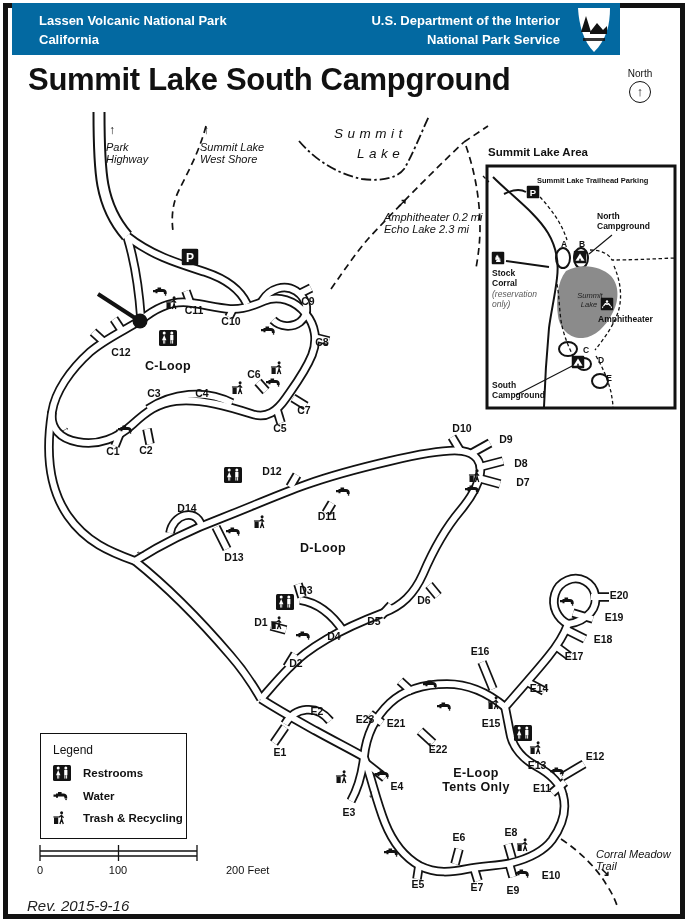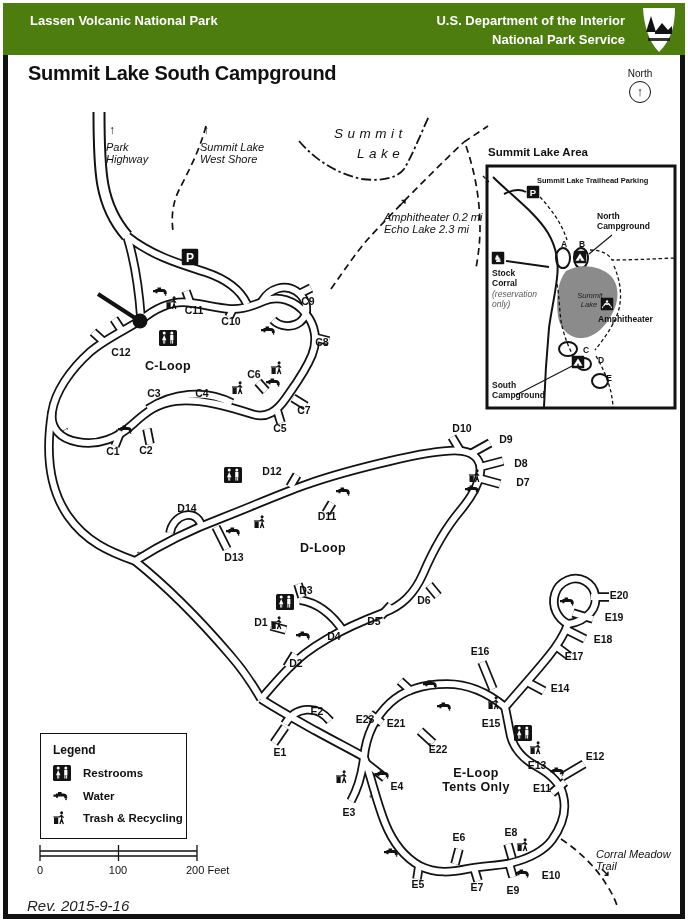--- a/index.html
+++ b/index.html
@@ -1,25 +1,25 @@
 <!DOCTYPE html>
 <html><head>
 <meta charset="utf-8">
 <style>
   html,body{margin:0;padding:0;background:#fff;}
   .page{position:relative;width:688px;height:922px;margin:0;background:#fff;overflow:hidden;
         font-family:"Liberation Sans",sans-serif;color:#111;}
   .frame{position:absolute;left:3px;top:3px;width:682px;height:916px;border:5px solid #121212;box-sizing:border-box;}
   .canvas{position:absolute;left:0;top:0;width:688px;height:922px;}
   
-  .hdr{position:absolute;left:3px;top:3px;width:682px;height:52px;background:#4d7c0f;color:#fff;}
+  .hdr{position:absolute;left:12px;top:3px;width:608px;height:52px;background:#0369a1;color:#fff;}
   .hdr-left{position:absolute;left:27px;top:9px;font-size:13px;font-weight:700;line-height:1.45;}
   .hdr-right{position:absolute;right:60px;top:9px;font-size:13px;font-weight:700;line-height:1.45;text-align:right;}
   .nps-logo{position:absolute;right:6px;top:3px;}
-  .title{position:absolute;left:28px;top:62px;font-size:20px;font-weight:700;letter-spacing:-0.3px;}
+  .title{position:absolute;left:28px;top:62px;font-size:31px;font-weight:700;letter-spacing:-0.3px;}
   .north{position:absolute;left:618px;top:68px;width:44px;text-align:center;}
   .north .nl{font-size:10px;}
   .north .nc{width:20px;height:20px;border:1.7px solid #111;border-radius:50%;margin:2px auto 0;
              font-size:13px;line-height:19px;font-weight:700;}
   
   .lbl{position:absolute;white-space:nowrap;transform:translate(-50%,-50%);text-align:center;line-height:1.13;}
   .lbl.left{transform:none;text-align:left;}
   .site{font-size:10.5px;font-weight:700;}
   .loop{font-size:12.5px;font-weight:700;letter-spacing:0.4px;}
   .trail{font-size:11px;font-style:italic;}
@@ -31,26 +31,26 @@
   .insl{font-size:8.5px;font-weight:700;}
   .insi{font-size:7.5px;font-style:italic;color:#222;}
   .rarr{font-size:11px;font-weight:700;}
   .micon{position:absolute;transform:translate(-50%,-50%);line-height:0;}
   
   .fee{position:absolute;left:27px;top:249px;width:88px;background:#121212;color:#fff;
        font-size:12.5px;font-weight:700;padding:6px 0 6px 8px;line-height:1.3;box-sizing:border-box;}
   
   .legend{position:absolute;left:40px;top:733px;width:147px;height:106px;border:1.6px solid #111;
           box-sizing:border-box;background:#fff;padding:9px 0 0 12px;}
-  .legend .lt{font-size:12px;font-weight:700;margin-bottom:8px;}
+  .legend .lt{font-size:12px;font-weight:400;margin-bottom:8px;}
   .lrow{display:flex;align-items:center;margin-bottom:9px;}
   .l-icon{width:24px;display:inline-block;line-height:0;}
   .l-txt{font-size:11.5px;font-weight:600;margin-left:6px;}
   .sclbl{position:absolute;font-size:11px;transform:translate(-50%,0);}
-  .sclbl.left{transform:none;}
+  .sclbl.left{transform:none;margin-left:40px;}
   .rev{position:absolute;left:27px;top:897px;font-size:15px;font-style:italic;color:#222;}
   .inset-title{position:absolute;left:488px;top:146px;font-size:11.5px;font-weight:700;}
   
   .hw-o path{stroke:#121212;stroke-width:13;fill:none;stroke-linejoin:round;}
   .hw-i path{stroke:#fff;stroke-width:9;fill:none;stroke-linejoin:round;}
   .rd-o path{stroke:#121212;stroke-width:9.5;fill:none;stroke-linejoin:round;}
   .rd-i path{stroke:#fff;stroke-width:6;fill:none;stroke-linejoin:round;}
   .tr path{stroke:#121212;stroke-width:1.7;fill:none;stroke-dasharray:7 4.5;}
   .shore{stroke:#121212;stroke-width:1.8;fill:none;stroke-dasharray:10 3 2.5 3;}
   .sc{stroke:#121212;stroke-width:1.3;fill:none;}
@@ -61,20 +61,21 @@
 </head>
 <body>
 
 <div class="page">
   <div class="frame"></div>
   <div class="canvas">
 
     <div class="hdr">
       <div class="hdr-left">
         <div>Lassen Volcanic National Park</div>
+        <div>California</div>
       </div>
       <div class="hdr-right">
         <div>U.S. Department of the Interior</div>
         <div>National Park Service</div>
       </div>
       <svg class="nps-logo" width="40" height="48" viewBox="0 0 40 48">
         <path d="M4,2 L36,2 C36,20 32,34 20,46 C10,36 5,20 4,2 Z" fill="#fff"></path>
         <path d="M12,10 L17,26 L7,26 Z" fill="#121212"></path>
         <path d="M16,26 L23,17 L29,24 L33,20 L33,28 L16,28 Z" fill="#121212"></path>
         <path d="M9,32 L31,32 L31,35 L9,35 Z" fill="#121212" opacity="0.85"></path>
@@ -289,21 +290,21 @@
         <div class="lbl site" style="left: 397px; top: 787px;">E4</div>
         <div class="lbl site" style="left: 418px; top: 885px;">E5</div>
         <div class="lbl site" style="left: 459px; top: 838px;">E6</div>
         <div class="lbl site" style="left: 477px; top: 888px;">E7</div>
         <div class="lbl site" style="left: 511px; top: 833px;">E8</div>
         <div class="lbl site" style="left: 513px; top: 891px;">E9</div>
         <div class="lbl site" style="left: 551px; top: 876px;">E10</div>
         <div class="lbl site" style="left: 542px; top: 789px;">E11</div>
         <div class="lbl site" style="left: 595px; top: 757px;">E12</div>
         <div class="lbl site" style="left: 537px; top: 766px;">E13</div>
-        <div class="lbl site" style="left: 560px; top: 689px;">E14</div>
+        <div class="lbl site" style="left: 539px; top: 689px;">E14</div>
         <div class="lbl site" style="left: 491px; top: 724px;">E15</div>
         <div class="lbl site" style="left: 480px; top: 652px;">E16</div>
         <div class="lbl site" style="left: 574px; top: 657px;">E17</div>
         <div class="lbl site" style="left: 603px; top: 640px;">E18</div>
         <div class="lbl site" style="left: 614px; top: 618px;">E19</div>
         <div class="lbl site" style="left: 619px; top: 596px;">E20</div>
         <div class="lbl site" style="left: 396px; top: 724px; text-align: center;">E21</div>
         <div class="lbl site" style="left: 438px; top: 750px;">E22</div>
         <div class="lbl site" style="left: 365px; top: 720px;">E23</div>
         <div class="lbl tarrow left" style="left: 109px; top: 124px;">↑</div>

